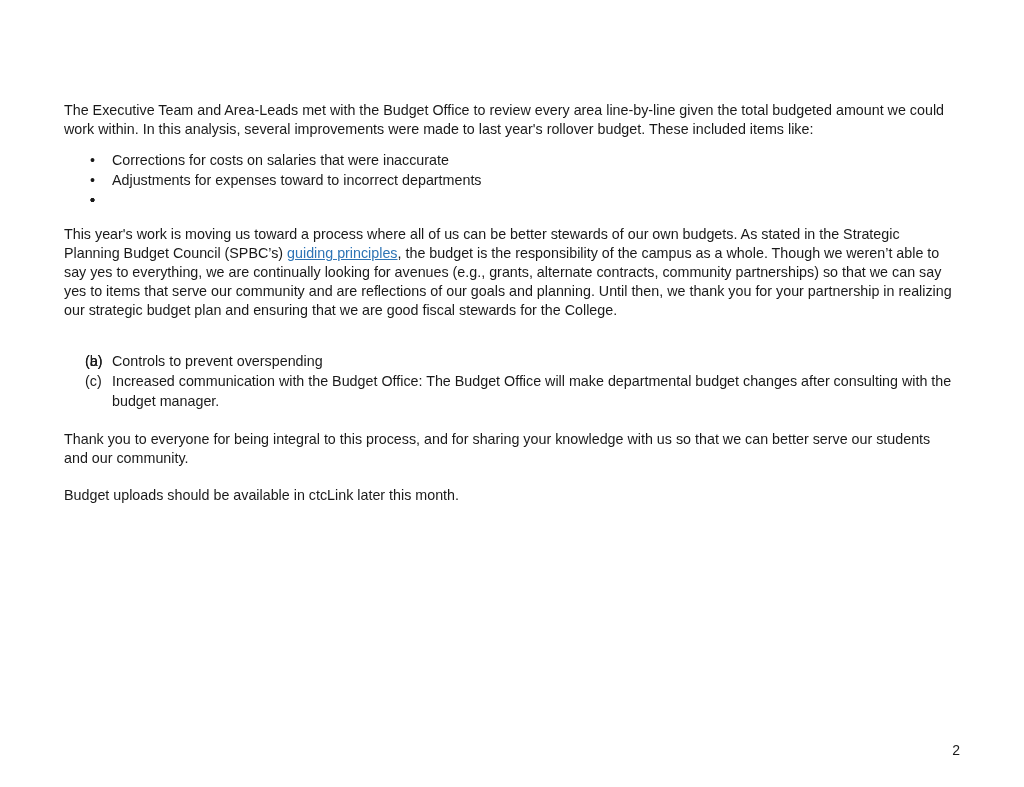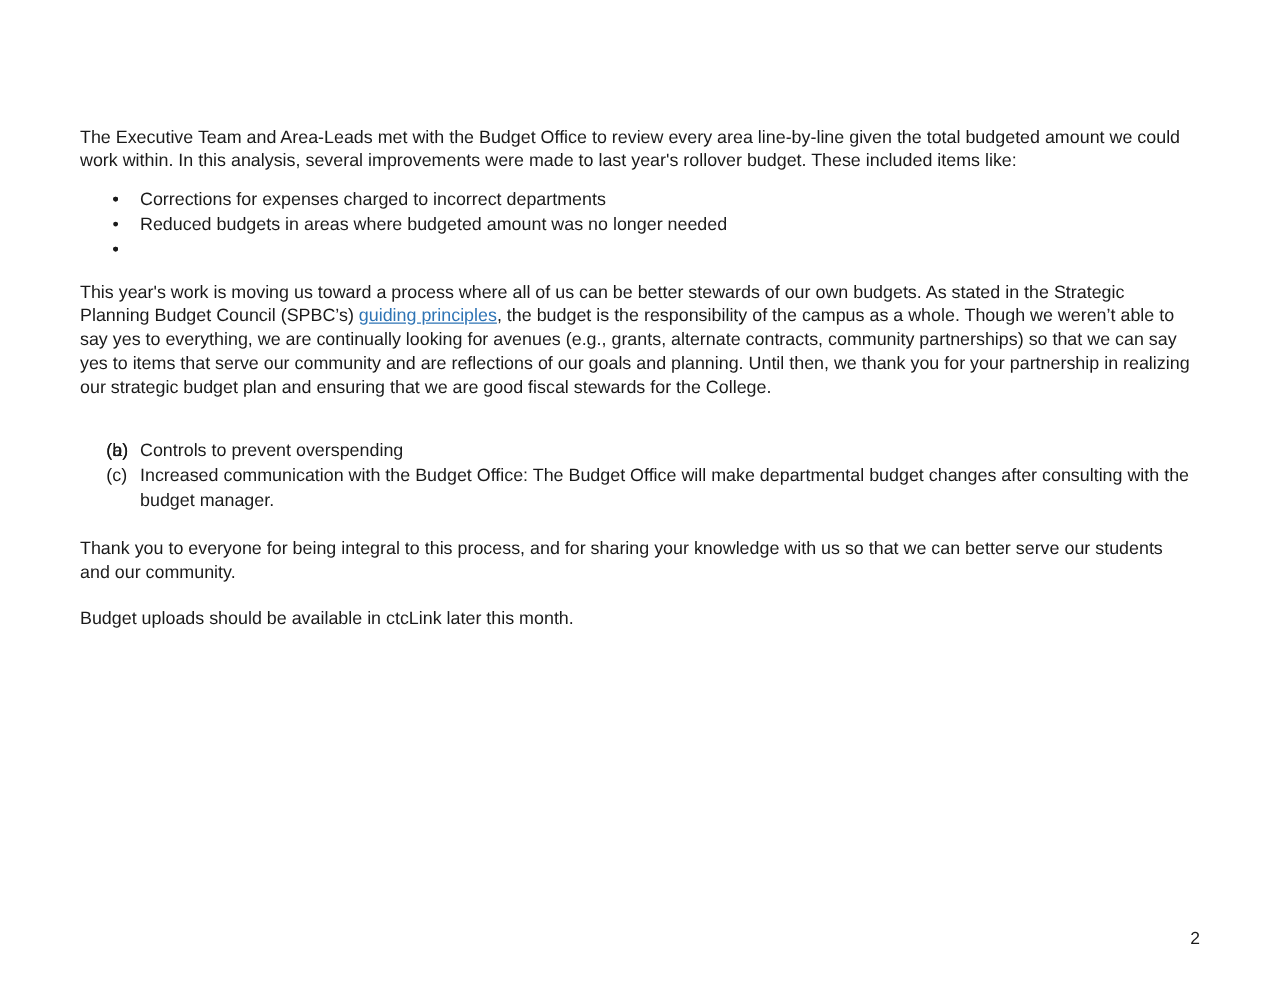--- a/index.html
+++ b/index.html
@@ -108,28 +108,28 @@
 
   <div class="content">
 
     <p class="para">The Executive Team and Area-Leads met with the Budget Office to review every area line-by-line given the total budgeted amount we could work within.  In this analysis, several improvements were made to last year's rollover budget.  These included items like:</p>
 
     <div class="spacer-sm"></div>
 
     <ul class="bullets">
       <li>
         <span class="bullet-dot">•</span>
+        <span>Corrections for costs on salaries that were inaccurate</span>
       </li>
       <li>
         <span class="bullet-dot">•</span>
-        <span>Corrections for expenses charged to incorrect departments</span>
+        <span>Adjustments for expenses toward to incorrect departments</span>
       </li>
       <li>
         <span class="bullet-dot">•</span>
-        <span>Reduced budgets in areas where budgeted amount was no longer needed</span>
       </li>
       <li>
         <span class="bullet-dot">•</span>
       </li>
       <li>
         <span class="bullet-dot">•</span>
       </li>
     </ul>
 
     <div class="spacer-lg"></div>

